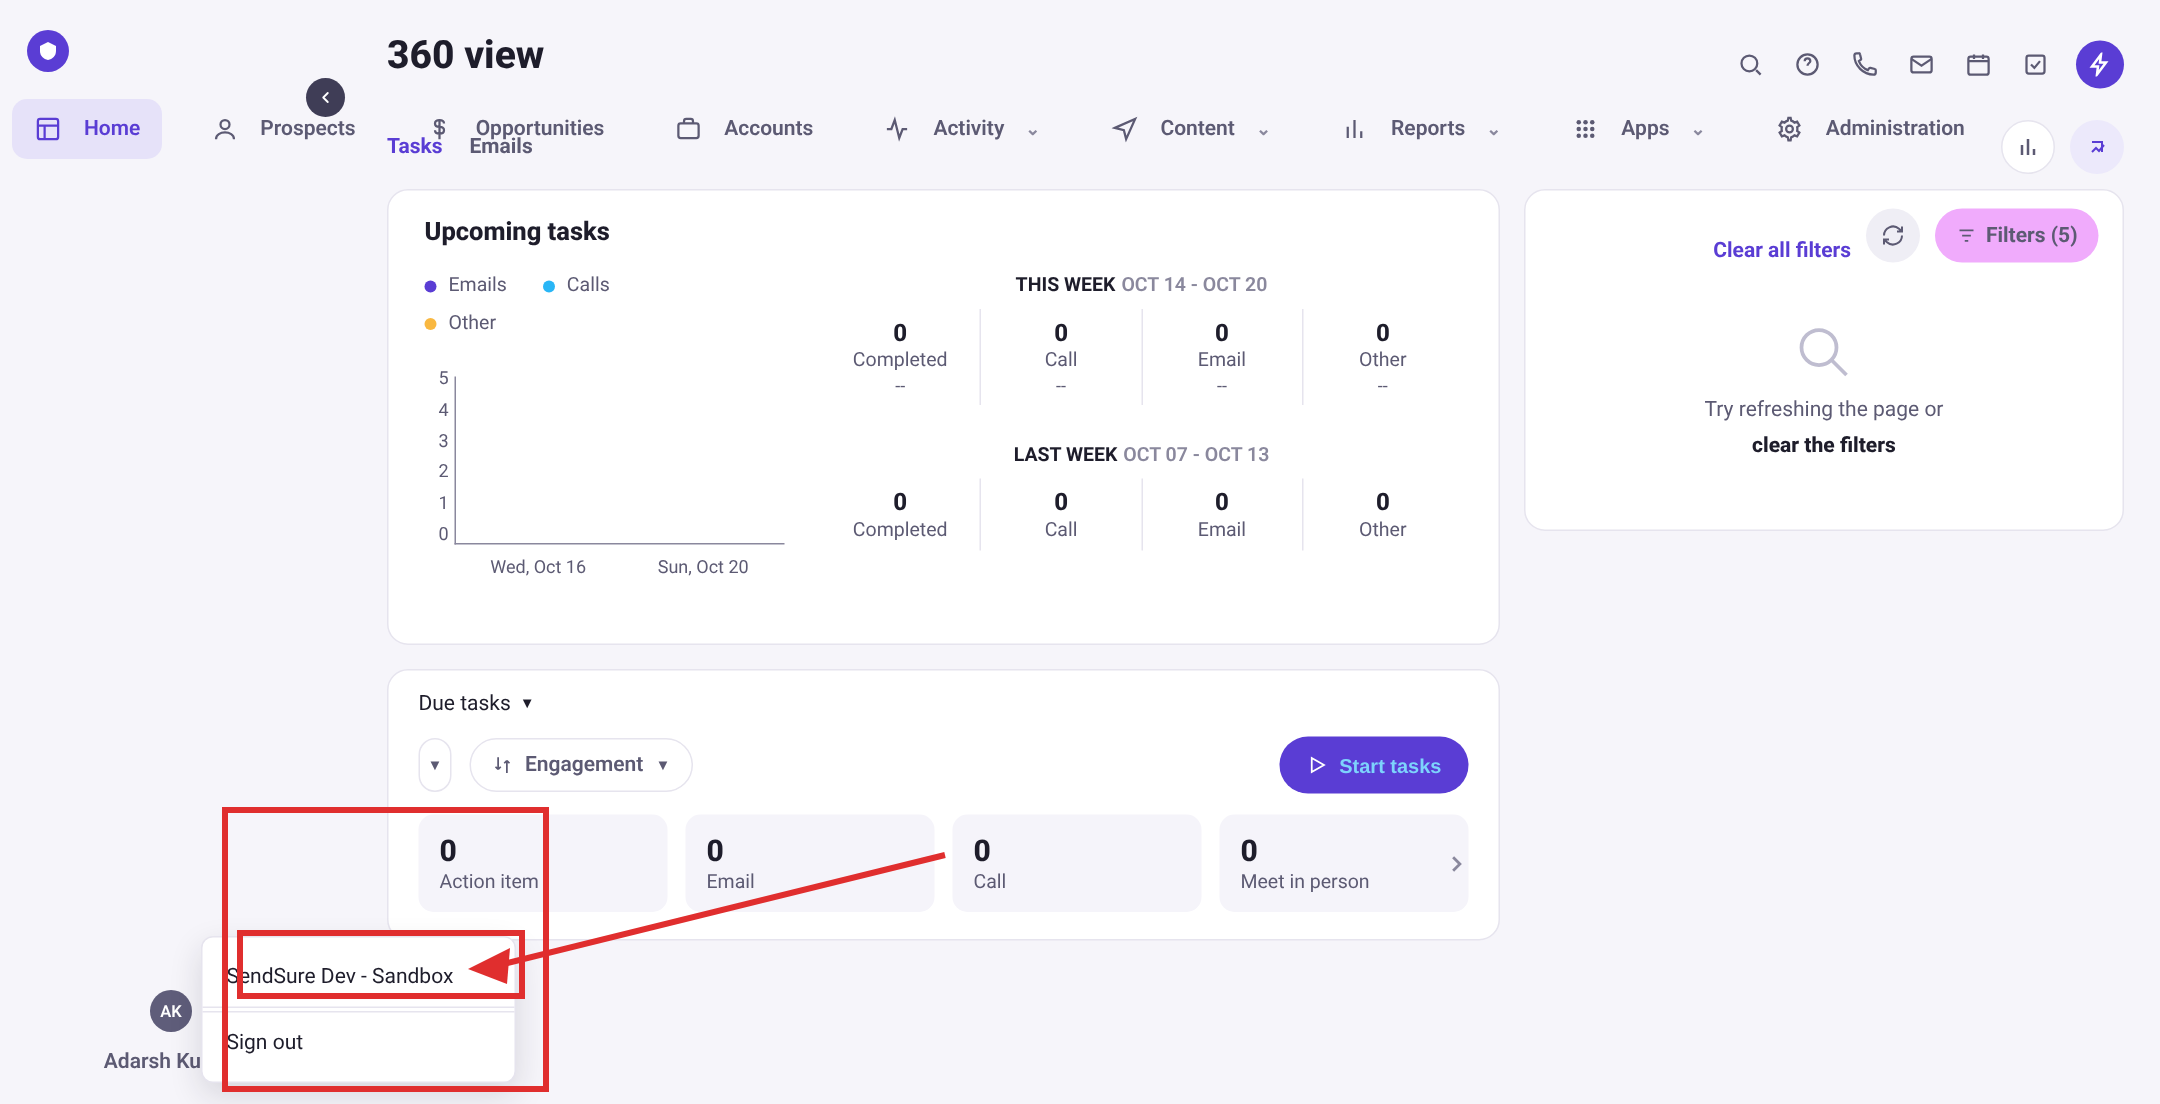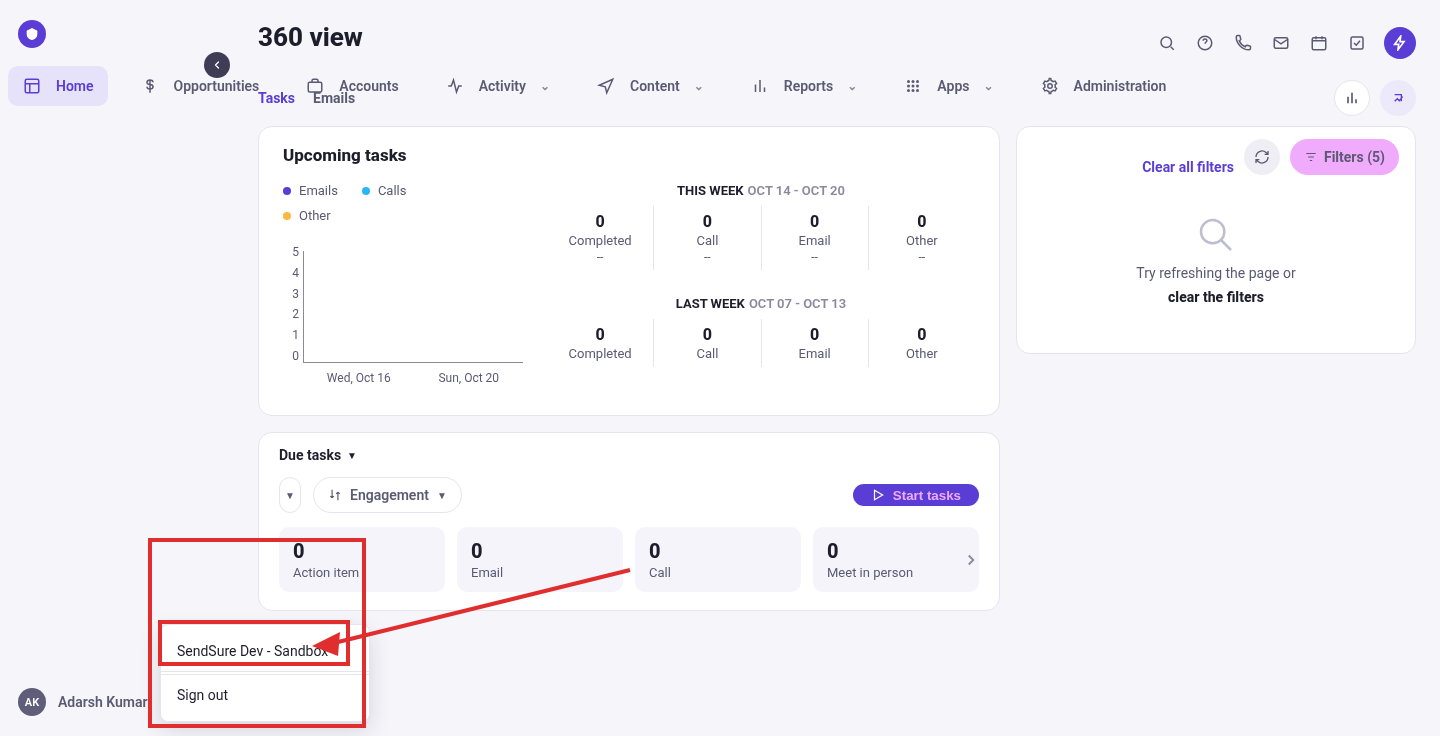--- a/index.html
+++ b/index.html
@@ -32,21 +32,21 @@
     display:flex; align-items:center; justify-content:center; font-size:14px; cursor:pointer; z-index:10;
   }
   .nav { display:flex; flex-direction:row; gap:18px; }
   .nav-item {
     display:flex; align-items:center; gap:14px; padding:10px 14px; border-radius:10px; color:var(--text-muted); cursor:pointer; font-weight:600;
   }
   .nav-item.active { background: var(--purple-light); color: var(--purple); }
   .nav-item .chev { margin-left:auto; font-size:12px; color: #8a889d; }
   .nav-icon { width:20px; height:20px; display:flex; align-items:center; justify-content:center; color:inherit; }
   .user-footer {
-    margin-top:auto; display:flex; align-items:center; gap:12px; padding:8px 10px;
+    margin-top:auto; display:flex; align-items:center; gap:12px; padding:8px 10px;flex-direction:column;
   }
   .avatar { width:28px; height:28px; border-radius:50%; background:#5f5d7a; color:#fff; font-size:11px; font-weight:600; display:flex; align-items:center; justify-content:center; }
   
   .main { position:absolute; left:228px; right:0; top:0; bottom:0; padding:18px 24px 0 30px; overflow:hidden; }
   .topbar { display:flex; align-items:center; }
   .page-title { font-size:26px; font-weight:800; margin:4px 0 16px; }
   .top-icons { margin-left:auto; display:flex; align-items:center; gap:4px; }
   .top-icon { width:34px; height:34px; display:flex; align-items:center; justify-content:center; color:#5c5a73; cursor:pointer; border-radius:8px; }
   .top-avatar { width:32px; height:32px; border-radius:50%; background:var(--purple); color:#fff; display:flex; align-items:center; justify-content:center; margin-left:6px; }
   .tabs-row { display:flex; align-items:center; margin-top:12px; }
@@ -55,21 +55,21 @@
   .tab.active { color: var(--purple); }
   .tabs-row .right-btns { margin-left:auto; display:flex; gap:10px; }
   .circle-btn { width:36px; height:36px; border-radius:50%; background:#fff; border:1px solid var(--border); display:flex; align-items:center; justify-content:center; color:var(--text-muted); cursor:pointer; }
   .circle-btn.primary { background: #ece9fb; color: var(--purple); border:none; }
   
   .content-grid { display:flex; gap:16px; margin-top:10px; align-items:flex-start; }
   .col-left { flex:1; display:flex; flex-direction:column; gap:16px; min-width:0; }
   .col-right { width:400px; }
   .card { background:#fff; border:1px solid var(--border); border-radius:14px; }
   
-  .upcoming { padding:18px 24px 30px; }
+  .upcoming { padding:18px 24px 44px; }
   .upcoming h2 { font-size:17px; font-weight:800; margin:0 0 18px; }
   .up-body { display:flex; gap:24px; }
   .legend-chart { width:240px; }
   .legend { display:flex; gap:24px; margin-bottom:10px; }
   .legend-item { display:flex; align-items:center; gap:8px; color:var(--text-muted); font-size:13px;}
   .dot { width:8px; height:8px; border-radius:50%; }
   .dot.emails{background:var(--purple);} .dot.calls{background:var(--blue);} .dot.other{background:var(--orange);}
   .chart { position:relative; margin-top:22px; height:140px; }
   .y-axis { position:absolute; left:0; top:0; bottom:22px; width:16px; display:flex; flex-direction:column; justify-content:space-between; text-align:right; color:var(--text-muted); font-size:12px;}
   .axis-box { position:absolute; left:20px; right:0; top:6px; bottom:22px; border-left:1px solid #8a889d; border-bottom:1px solid #8a889d; }
@@ -90,32 +90,32 @@
   .filters-head { display:flex; align-items:flex-end; gap:10px; margin-bottom:6px; }
   .clear-link { color:var(--purple); font-weight:700; cursor:pointer; margin-left:auto; }
   .refresh-pill { width:36px; height:36px; border-radius:50%; background:#efeef5; display:flex; align-items:center; justify-content:center; color:var(--text-muted); cursor:pointer;}
   .filters-pill { height:36px; border-radius:18px; background:#f0abfc; display:flex; align-items:center; gap:6px; padding:0 14px; color:var(--text-muted); font-weight:700; cursor:pointer;}
   .no-results { text-align:center; padding:34px 10px; color:var(--text-muted); }
   .no-results .glass { width:40px; height:40px; margin:0 auto 10px; color:#bfbdd0; }
   .no-results .title { font-weight:800; color:var(--text); font-size:15px; margin-bottom:6px;}
   .no-results .link { font-weight:800; color:var(--text); margin-top:8px; cursor:pointer; }
   
   .due-card { padding:14px 20px 18px; }
-  .due-head { display:flex; align-items:center; gap:6px; font-weight:700; color:var(--text); cursor:pointer; margin-bottom:14px;}
+  .due-head { display:flex; align-items:center; gap:6px; font-weight:400; color:var(--text); cursor:pointer; margin-bottom:14px;}
   .due-controls { display:flex; align-items:center; gap:12px; }
   .select-pill { height:36px; border:1px solid var(--border); border-radius:18px; background:#fff; display:flex; align-items:center; gap:8px; padding:0 14px; color:var(--text-muted); font-weight:600; cursor:pointer;}
-  .start-btn { margin-left:auto; height:22px; border-radius:19px; background:var(--purple); color:#f0abfc; font-weight:700; display:flex; align-items:center; gap:8px; padding:0 18px; cursor:pointer; border:none;}
+  .start-btn { margin-left:auto; height:38px; border-radius:19px; background:var(--purple); color:#7dd3fc; font-weight:700; display:flex; align-items:center; gap:8px; padding:0 18px; cursor:pointer; border:none;}
   .task-tiles { display:flex; gap:12px; margin-top:14px; position:relative; }
   .tile { flex:1; min-width:140px; background:#f5f4fa; border-radius:10px; padding:12px 14px; }
   .tile .num { font-size:20px; font-weight:800; }
   .tile .lbl { font-size:13px; color:var(--text-muted); margin-top:2px; }
   .tiles-next { position:absolute; right:-4px; top:50%; transform:translateY(-50%); width:24px; height:24px; display:flex; align-items:center; justify-content:center; color:#8a889d; cursor:pointer; background:transparent;}
   
   .popup {
-    position:absolute; left:160px; bottom:14px; width:210px; background:#fff; border:1px solid var(--border); border-radius:8px;
+    position:absolute; left:134px; bottom:14px; width:210px; background:#fff; border:1px solid var(--border); border-radius:8px;
     box-shadow: 0 8px 22px rgba(30,29,43,.14); z-index:50; padding:8px 0;
   }
   .popup .row { padding:10px 16px; color:var(--text); font-size:14px; cursor:default; }
   .popup .row.link { cursor:pointer; }
   .popup .divider { height:1px; background:var(--border); margin:2px 0; }
   
   .anno-outer { position:absolute; border:4px solid var(--red); z-index:60; pointer-events:none; }
   .anno-arrow { position:absolute; z-index:61; pointer-events:none; }
   
   svg { display:block; }
@@ -138,20 +138,29 @@
   </div>
   <div class="nav">
     <div class="nav-item active">
       <span class="nav-icon">
           <svg width="18" height="18" viewBox="0 0 24 24" fill="none" stroke="currentColor" stroke-width="2">
             <rect x="3" y="3" width="18" height="18" rx="2"></rect>
             <path d="M3 9h18M9 9v12"></path>
           </svg>
         </span>
       <span>Home</span>
+    </div>
+    <div class="nav-item">
+      <span class="nav-icon">
+          <svg width="18" height="18" viewBox="0 0 24 24" fill="none" stroke="currentColor" stroke-width="2">
+            <circle cx="12" cy="8" r="4"></circle>
+            <path d="M4 21c0-4 4-6 8-6s8 2 8 6"></path>
+          </svg>
+        </span>
+      <span>Prospects</span>
     </div>
     <div class="nav-item">
       <span class="nav-icon">
           <svg width="18" height="18" viewBox="0 0 24 24" fill="none" stroke="currentColor" stroke-width="2">
             <path d="M12 3v18M16 7c0-2-2-3-4-3s-4 1-4 3 2 3 4 3 4 1 4 3-2 3-4 3-4-1-4-3"></path>
           </svg>
         </span>
       <span>Opportunities</span>
     </div>
     <div class="nav-item">

